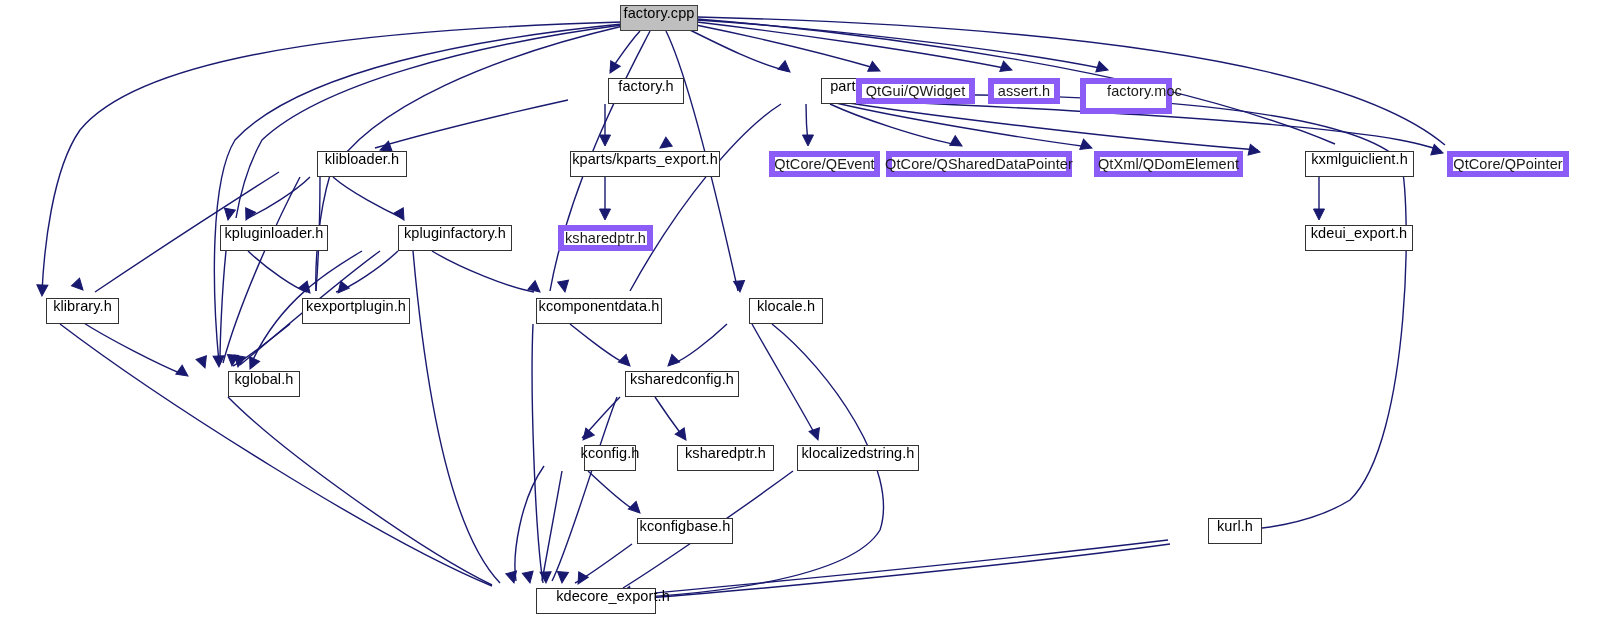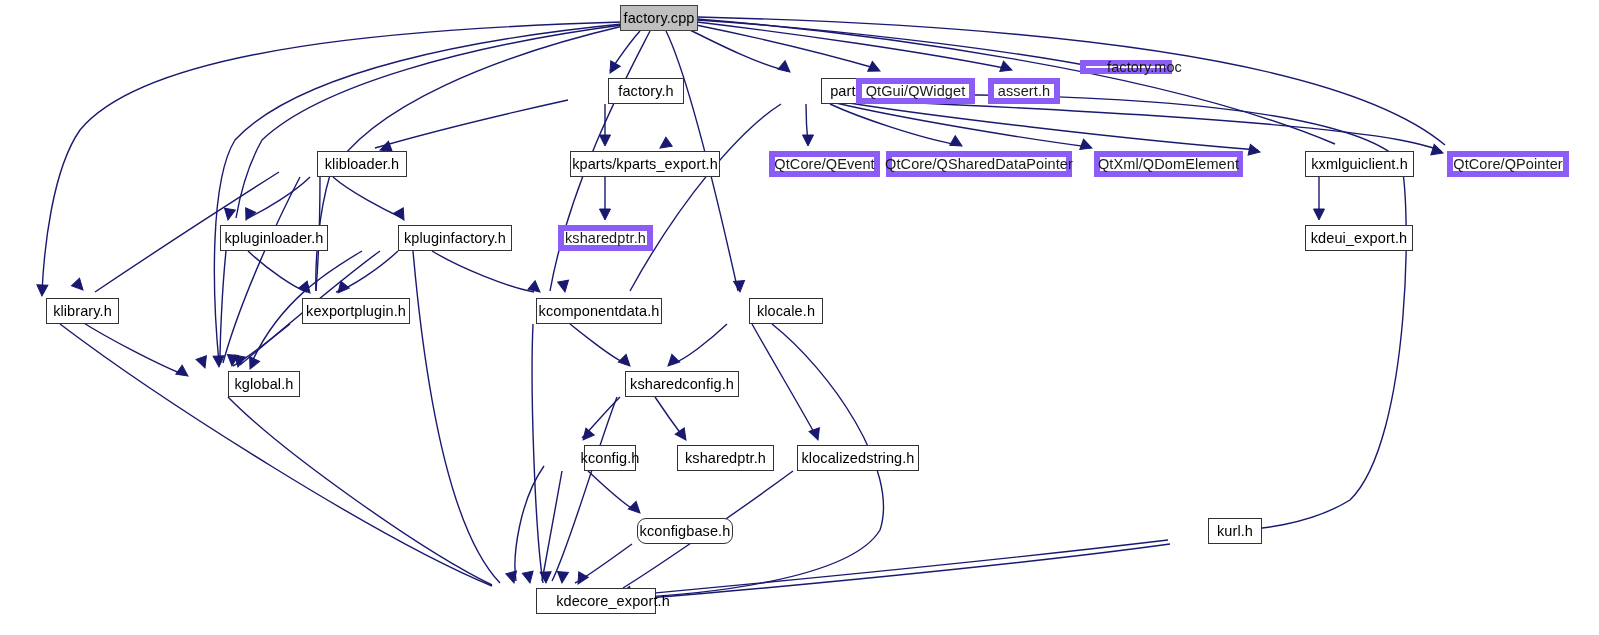--- a/index.html
+++ b/index.html
@@ -29,21 +29,20 @@
   }
   .edge-head {
     fill: #191970;
     stroke: #191970;
     stroke-width: 1px;
   }
   .node-box {
     position: absolute;
     box-sizing: border-box;
     display: flex;
-    align-items: center;
     justify-content: center;
     white-space: nowrap;
     background: #ffffff;
     border: 1px solid #404040;
     color: #000000;
     font-size: 14.5px;
     line-height: 1;
     letter-spacing: 0.1px;
   }
   .node-box.kind-root {
@@ -184,21 +183,21 @@
       </div>
       <div class="node-box kind-normal" style="left: 781px; top: 78px; width: 56px; height: 26px;">
         <span class="node-label">part.h</span>
       </div>
       <div class="node-box kind-external" style="left: 856px; top: 78px; width: 119px; height: 26px;">
         <span class="node-label">QtGui/QWidget</span>
       </div>
       <div class="node-box kind-external" style="left: 988px; top: 78px; width: 72px; height: 26px;">
         <span class="node-label">assert.h</span>
       </div>
-      <div class="node-box kind-external" style="left: 1080px; top: 60px; width: 92px; height: 14px; padding-left: 37px;">
+      <div class="node-box kind-external" style="left: 1080px; top: 78px; width: 92px; height: 36px; padding-left: 37px;">
         <span class="node-label">factory.moc</span>
       </div>
       <div class="node-box kind-normal" style="left: 277px; top: 151px; width: 90px; height: 26px;">
         <span class="node-label">klibloader.h</span>
       </div>
       <div class="node-box kind-normal" style="left: 530px; top: 151px; width: 150px; height: 26px;">
         <span class="node-label">kparts/kparts_export.h</span>
       </div>
       <div class="node-box kind-external" style="left: 753px; top: 151px; width: 111px; height: 26px; margin-left: 16px;">
         <span class="node-label">QtCore/QEvent</span>
@@ -247,21 +246,21 @@
       </div>
       <div class="node-box kind-normal" style="left: 544px; top: 445px; width: 52px; height: 26px;">
         <span class="node-label">kconfig.h</span>
       </div>
       <div class="node-box kind-normal" style="left: 637px; top: 445px; width: 97px; height: 26px;">
         <span class="node-label">ksharedptr.h</span>
       </div>
       <div class="node-box kind-normal" style="left: 757px; top: 445px; width: 122px; height: 26px;">
         <span class="node-label">klocalizedstring.h</span>
       </div>
-      <div class="node-box kind-normal" style="left: 597px; top: 518px; width: 96px; height: 26px; border-radius: 9px;">
+      <div class="node-box kind-normal" style="left: 597px; top: 518px; width: 96px; height: 26px;">
         <span class="node-label">kconfigbase.h</span>
       </div>
       <div class="node-box kind-normal" style="left: 1168px; top: 518px; width: 54px; height: 26px;">
         <span class="node-label">kurl.h</span>
       </div>
       <div class="node-box kind-normal" style="left: 496px; top: 588px; width: 120px; height: 26px; padding-left: 34px;">
         <span class="node-label">kdecore_export.h</span>
       </div>
     </div>
 

